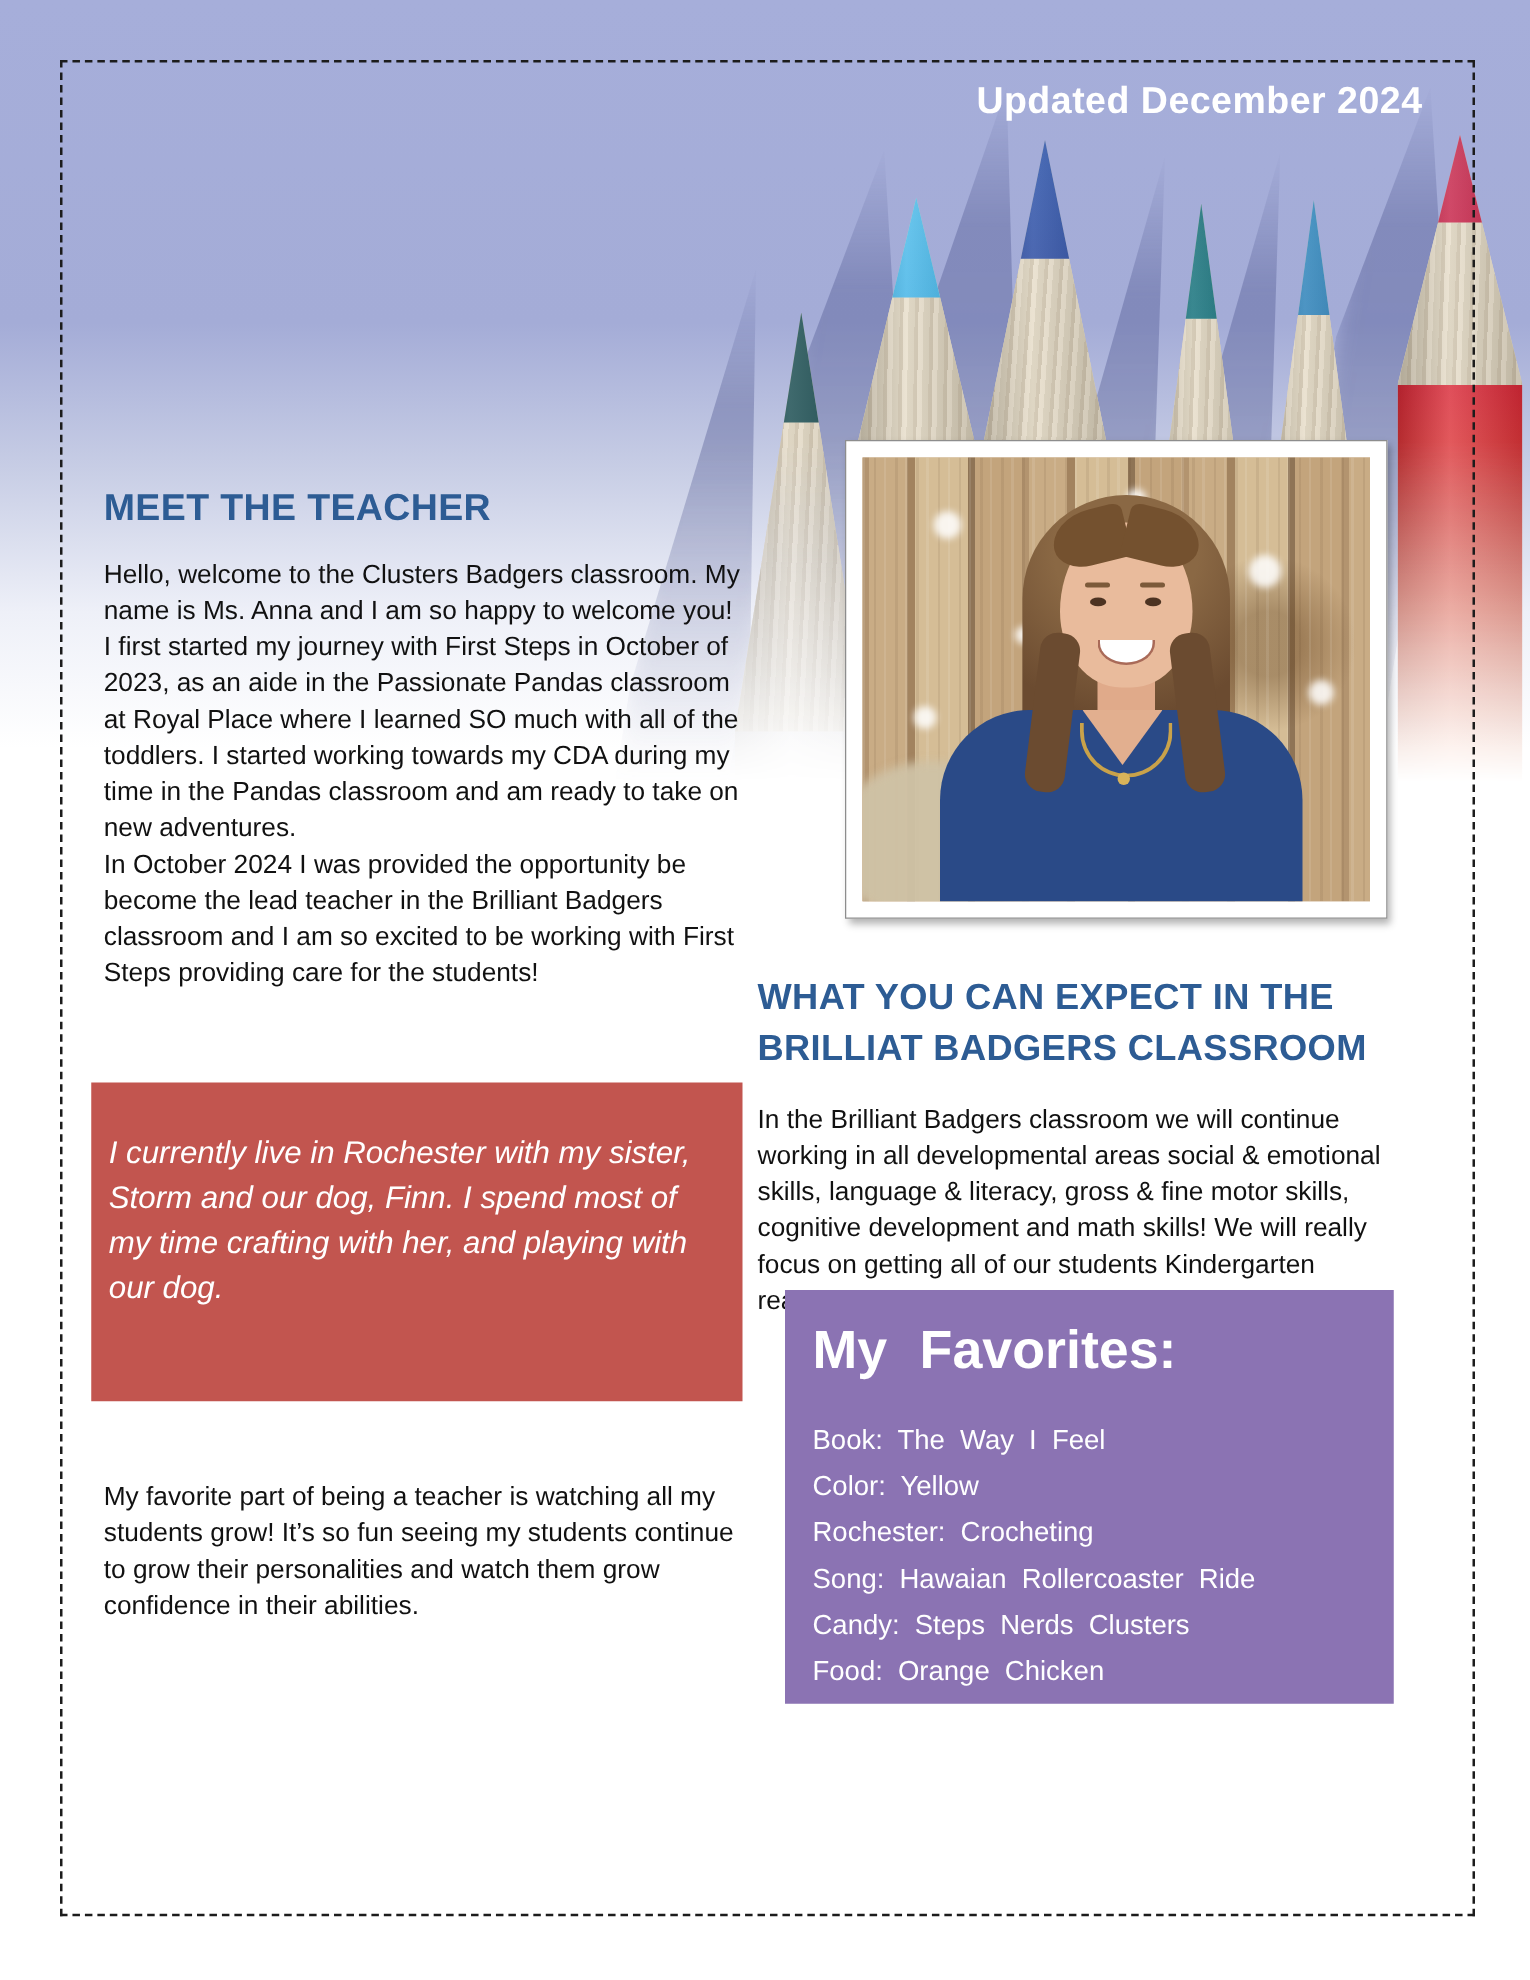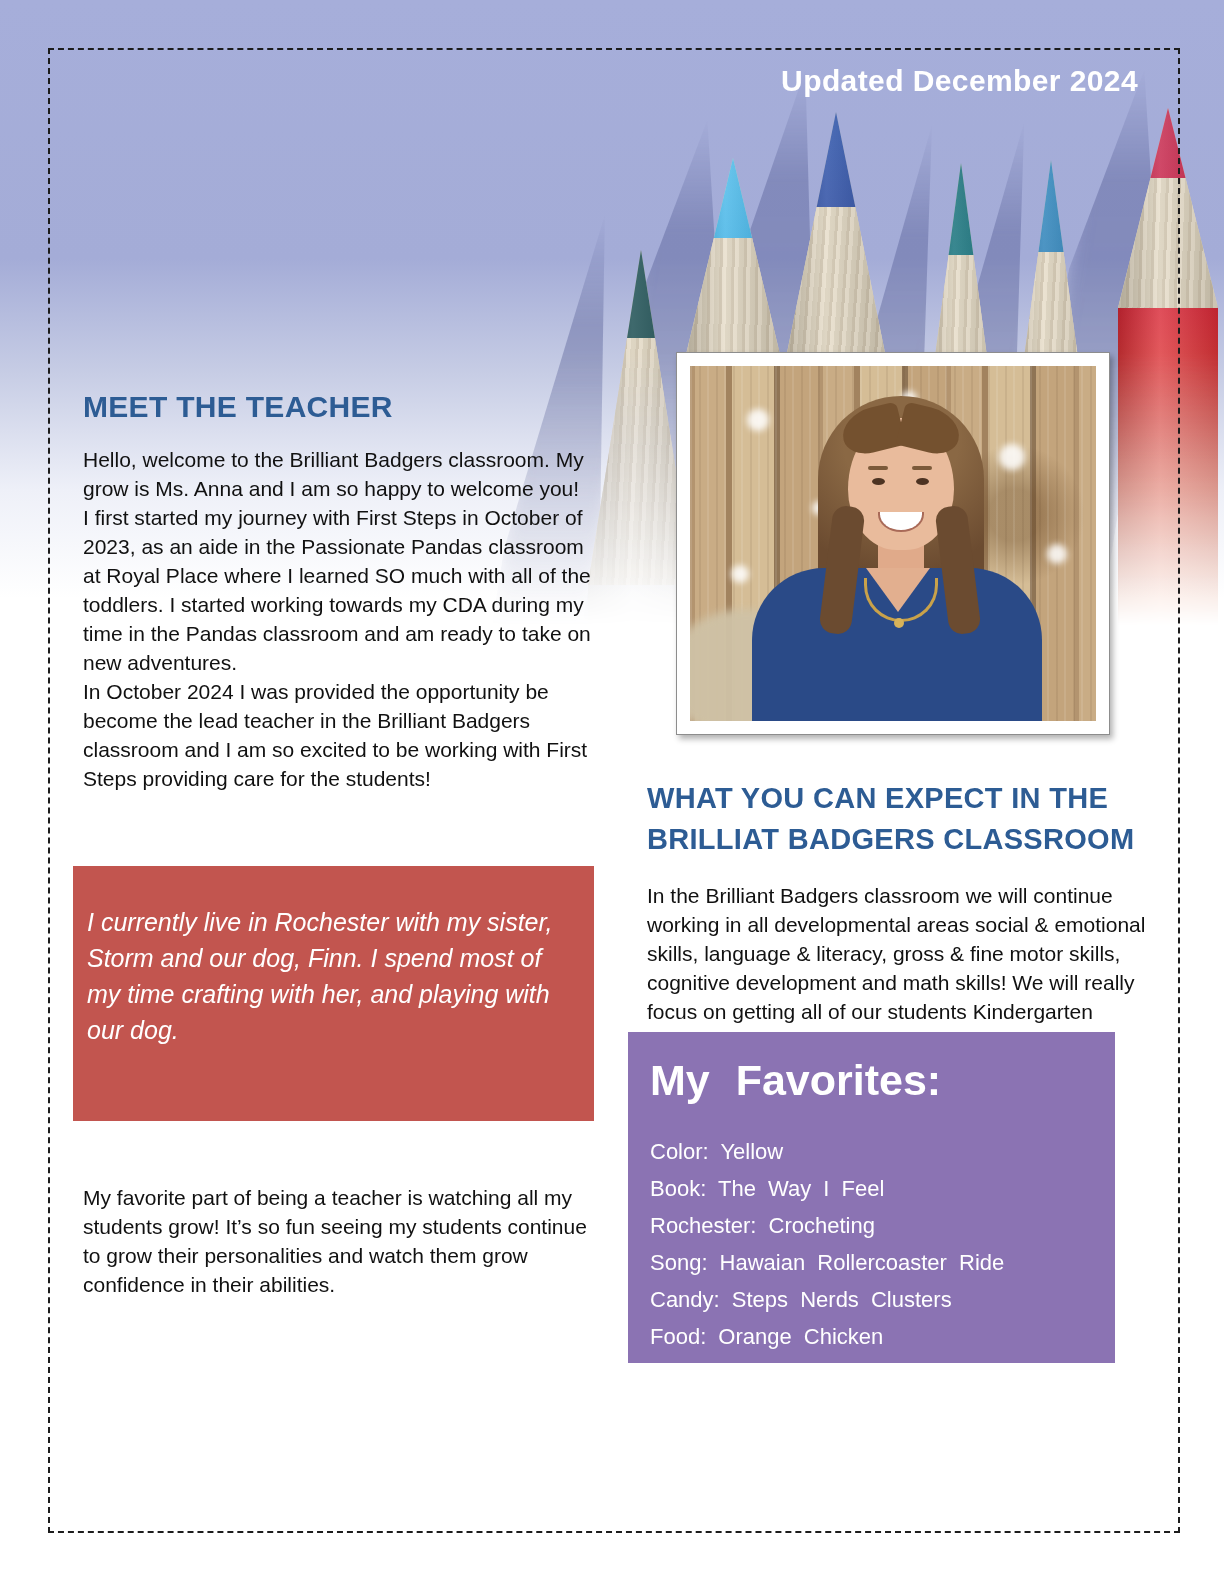--- a/index.html
+++ b/index.html
@@ -180,21 +180,21 @@
     background:var(--about-red,#c2554f);color:var(--white-text,#fff);
     padding:38px 22px 16px 14px;z-index:5;
     font-style:italic;font-size:25px;line-height:36px;
   }
 
   .fav-part{
     position:absolute;left:83px;top:1183px;width:516px;z-index:5;
     font-size:21px;line-height:29px;color:var(--body-text,#111);
   }
 
-  .right-col{position:absolute;left:647px;top:778px;width:500px;z-index:5;}
+  .right-col{position:absolute;left:606px;top:778px;width:500px;z-index:5;}
   .right-col .section-heading{font-size:29px;line-height:41px;margin-bottom:21px;}
   .right-col .body-text{font-size:21px;line-height:29px;}
 
   .favorites{
     position:absolute;left:628px;top:1032px;width:487px;height:331px;box-sizing:border-box;
     background:var(--favorites-purple,#8b73b3);color:var(--white-text,#fff);
     padding:24px 18px 0 22px;z-index:5;
   }
   .fav-title{font-size:43px;font-weight:bold;word-spacing:14px;margin-bottom:28px;}
   .fav-item{font-size:22px;line-height:37px;word-spacing:6px;}
@@ -257,41 +257,41 @@
       <div class="eye eyeR"></div>
       <div class="mouth"></div>
       <div class="necklace"></div>
       <div class="pendant"></div>
     </div>
   </div>
 
   <div class="left-col">
     <h2 class="section-heading">MEET THE TEACHER</h2>
     <div class="body-text">
-      <p>Hello, welcome to the Brilliant Badgers classroom. My grow is Ms. Anna and I am so happy to welcome you!</p>
+      <p>Hello, welcome to the Clusters Badgers classroom. My name is Ms. Anna and I am so happy to welcome you!</p>
       <p>I first started my journey with First Steps in October of 2023, as an aide in the Passionate Pandas classroom at Royal Place where I learned SO much with all of the toddlers. I started working towards my CDA during my time in the Pandas classroom and am ready to take on new adventures.</p>
       <p>In October 2024 I was provided the opportunity be become the lead teacher in the Brilliant Badgers classroom and I am so excited to be working with First Steps providing care for the students!</p>
     </div>
   </div>
 
   <div class="about-box">
     <div>I currently live in Rochester with my sister, Storm and our dog, Finn. I spend most of my time crafting with her, and playing with our dog.</div>
   </div>
 
   <div class="fav-part">My favorite part of being a teacher is watching all my students grow! It’s so fun seeing my students continue to grow their personalities and watch them grow confidence in their abilities.</div>
 
   <div class="right-col">
     <h2 class="section-heading">WHAT YOU CAN EXPECT IN THE BRILLIAT BADGERS CLASSROOM</h2>
     <div class="body-text">In the Brilliant Badgers classroom we will continue working in all developmental areas social &amp; emotional skills, language &amp; literacy, gross &amp; fine motor skills, cognitive development and math skills! We will really focus on getting all of our students Kindergarten ready!</div>
   </div>
 
   <div class="favorites">
     <div class="fav-title">My Favorites:</div>
+    <div class="fav-item">Book: The Way I Feel</div>
     <div class="fav-item">Color: Yellow</div>
-    <div class="fav-item">Book: The Way I Feel</div>
     <div class="fav-item">Rochester: Crocheting</div>
     <div class="fav-item">Song: Hawaian Rollercoaster Ride</div>
     <div class="fav-item">Candy: Steps Nerds Clusters</div>
     <div class="fav-item">Food: Orange Chicken</div>
   </div>
 
   <div class="dashed-border"></div>
 
 </div>
 

